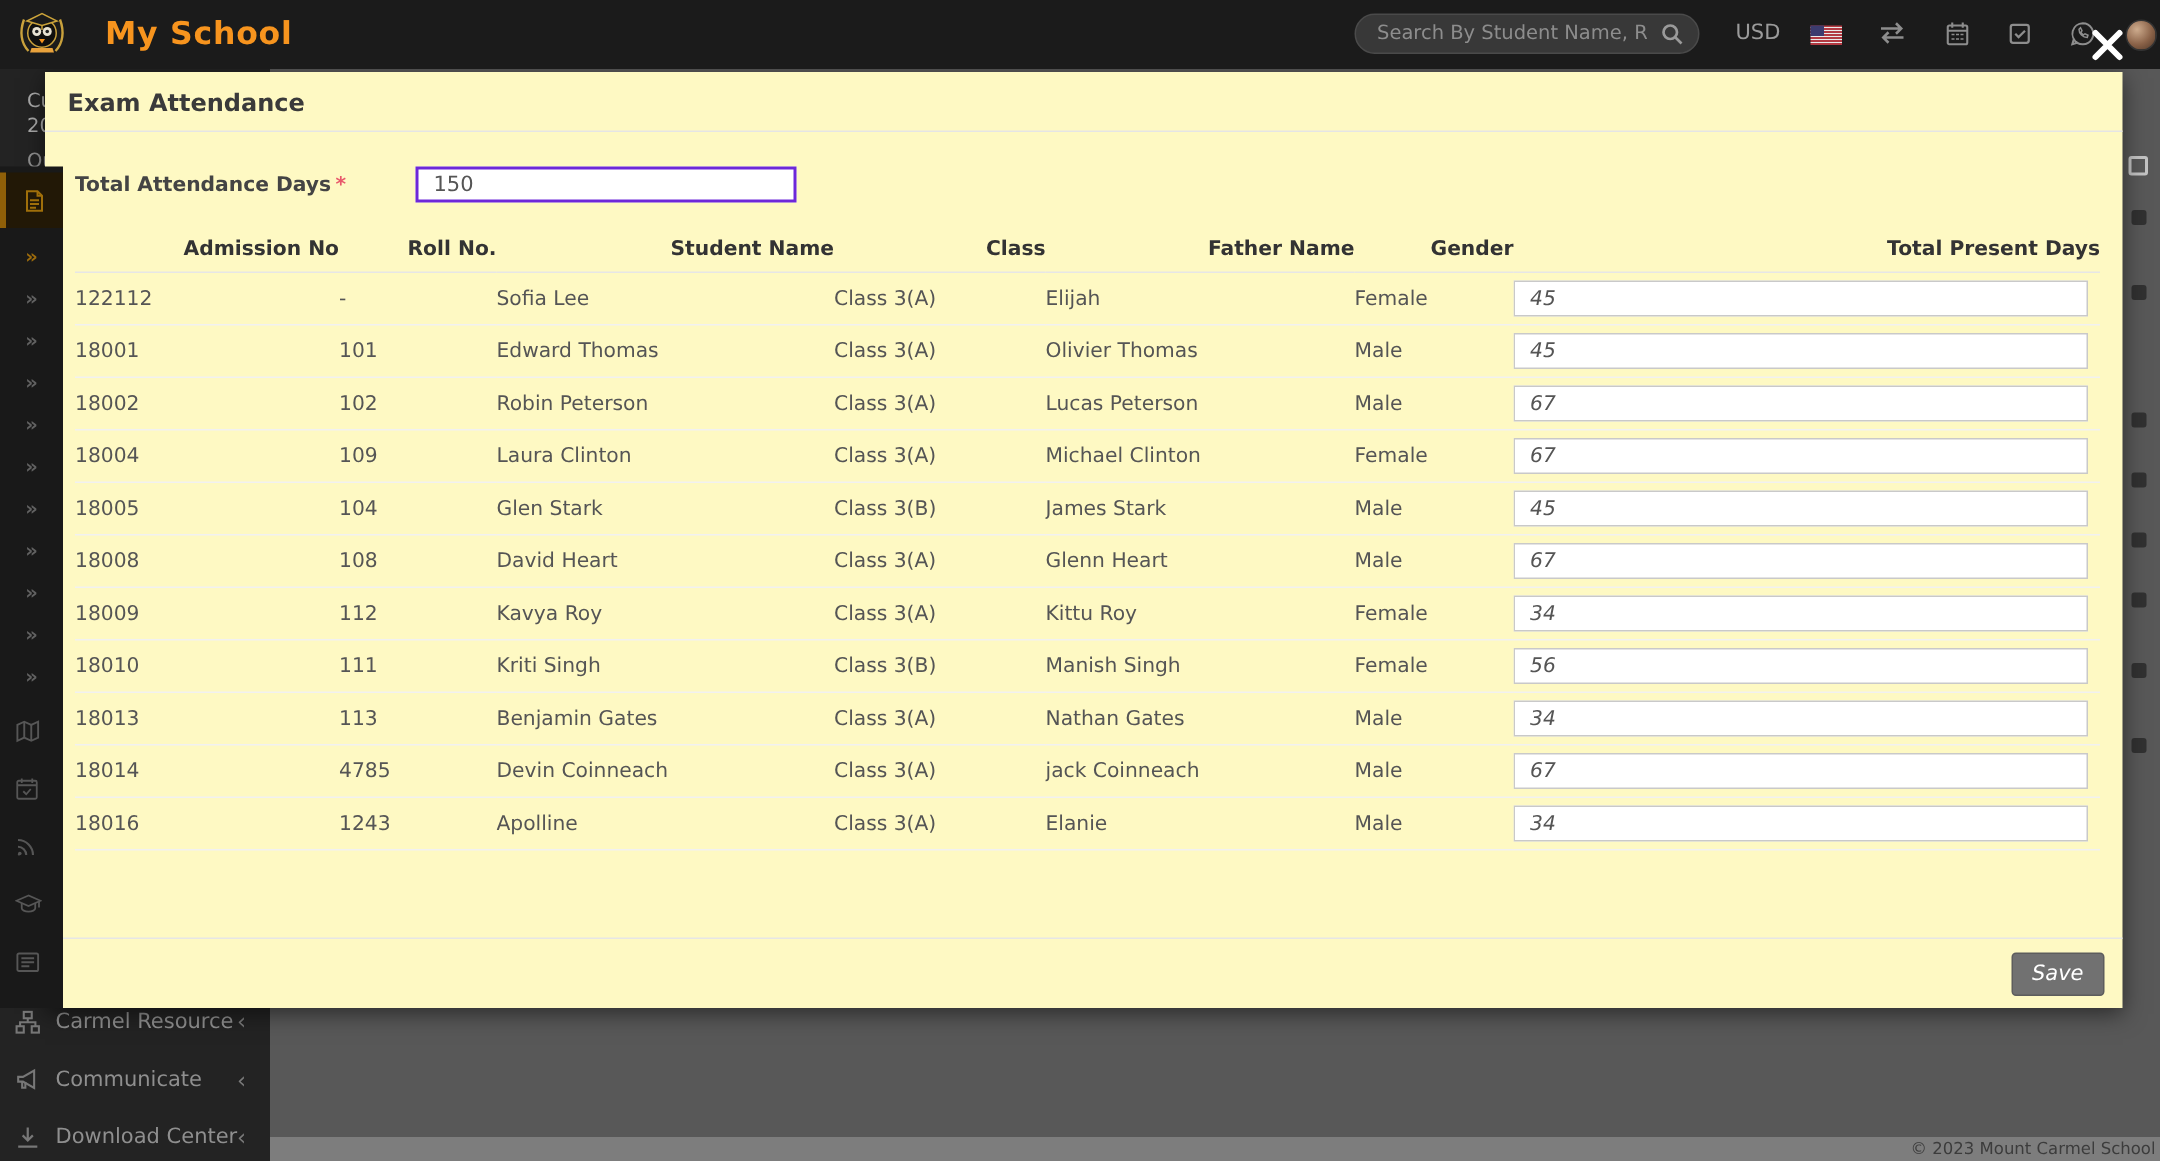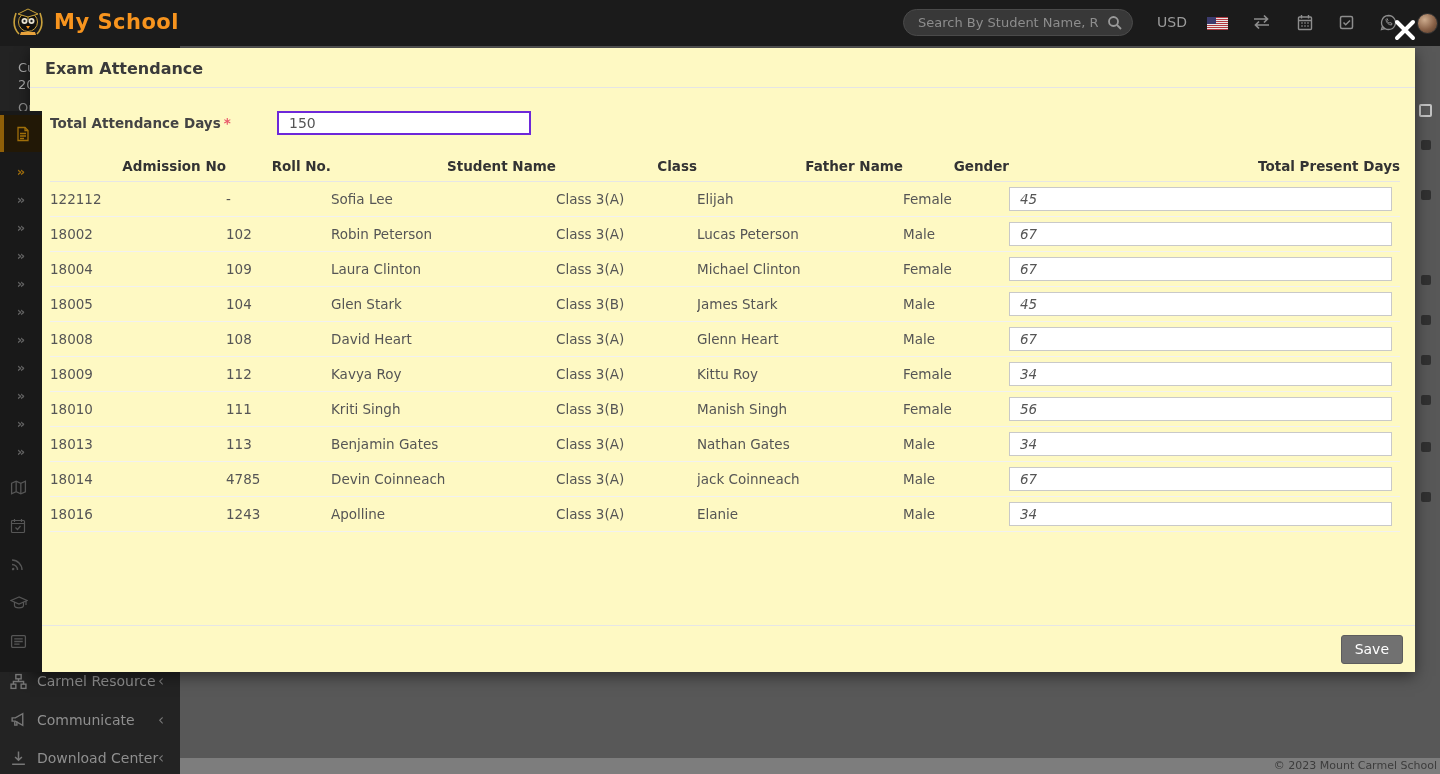--- a/index.html
+++ b/index.html
@@ -1,21 +1,21 @@
 <!DOCTYPE html>
 <html><head>
 <meta charset="utf-8">
 <style>
   * { margin:0; padding:0; box-sizing:border-box; }
   html,body { width:1440px; height:774px; overflow:hidden; background:#585858;
               font-family:"DejaVu Sans","Liberation Sans",sans-serif; }
 
   
   .navbar { position:absolute; left:0; top:0; width:1440px; height:46px; background:#1b1b1b; z-index:50; }
-  .brand { position:absolute; left:12px; top:5px; display:flex; align-items:center; gap:10px; }
+  .brand { position:absolute; left:12px; top:5px; display:flex; align-items:center; gap:26px; }
   .brand-name { font-size:21px; font-weight:bold; color:#f7941e; letter-spacing:.5px; }
   .searchbox { position:absolute; left:903px; top:9px; width:230px; height:27px; background:#383838;
                border:1px solid #4a4a4a; border-radius:14px; }
   .searchbox input { position:absolute; left:0; top:0; width:100%; height:100%; background:transparent;
                border:none; outline:none; color:#c3c3c3; font-size:13px; padding:0 34px 0 14px;
                font-family:"DejaVu Sans",sans-serif; }
   .searchbox input::placeholder { color:#8d8d8d; }
   .search-glyph { position:absolute; right:9px; top:5px; }
   .nav-ic { position:absolute; top:14px; }
   .nav-usd { position:absolute; left:1157px; top:14px; color:#9b9b9b; font-size:14px; }
@@ -67,21 +67,21 @@
   table.att { width:100%; border-collapse:collapse; margin-top:13px; table-layout:fixed; }
   table.att th { text-align:right; font-size:13.5px; font-weight:bold; color:#333;
                  padding:10px 0 7px; border-bottom:1px solid #e6e6e6; }
   table.att td { font-size:13.5px; color:#555; padding:5px 8px 5px 0; height:35px;
                  border-bottom:1px solid #f1f1f1; white-space:nowrap; overflow:hidden; }
   .days-input { width:100%; height:24px; border:1px solid #c9c9c9; padding:2px 10px; font-size:13.5px;
                 color:#555; font-family:"DejaVu Sans",sans-serif; outline:none;font-style:italic; }
   .modal-footer { position:absolute; left:0; bottom:0; width:100%; height:47px; border-top:1px solid #e6e6e6;
                   text-align:right; padding:9px 12px 0 0; }
   .save-btn { display:inline-block; background:#717171; border:1px solid #5d5d5d; color:#fff; font-size:14px;
-              padding:5px 13px 6px; border-radius:3px; cursor:pointer; font-family:"DejaVu Sans",sans-serif; }
+              padding:5px 13px 6px; border-radius:3px; cursor:pointer; font-family:"DejaVu Sans",sans-serif;font-style:italic; }
   .modal-close { position:absolute; left:1393px; top:18px; width:26px; height:26px; z-index:60; cursor:pointer; }
 
   svg.ic { display:block; }
 </style>
 </head>
 <body>
 
 <div class="content-dim"></div>
 <div class="page-footer">
   <span>© 2023 Mount Carmel School</span>
@@ -338,20 +338,31 @@
     <td>-</td>
     <td>Sofia Lee</td>
     <td>Class 3(A)</td>
     <td>Elijah</td>
     <td>Female</td>
     <td>
       <input class="days-input" type="text" value="45" style="">
     </td>
   </tr>
 
+  <tr>
+    <td>18001</td>
+    <td>101</td>
+    <td>Edward Thomas</td>
+    <td>Class 3(A)</td>
+    <td>Olivier Thomas</td>
+    <td>Male</td>
+    <td>
+      <input class="days-input" type="text" value="45" style="">
+    </td>
+  </tr>
 
   <tr>
     <td>18002</td>
     <td>102</td>
     <td>Robin Peterson</td>
     <td>Class 3(A)</td>
     <td>Lucas Peterson</td>
     <td>Male</td>
     <td>
       <input class="days-input" type="text" value="67" style="">

